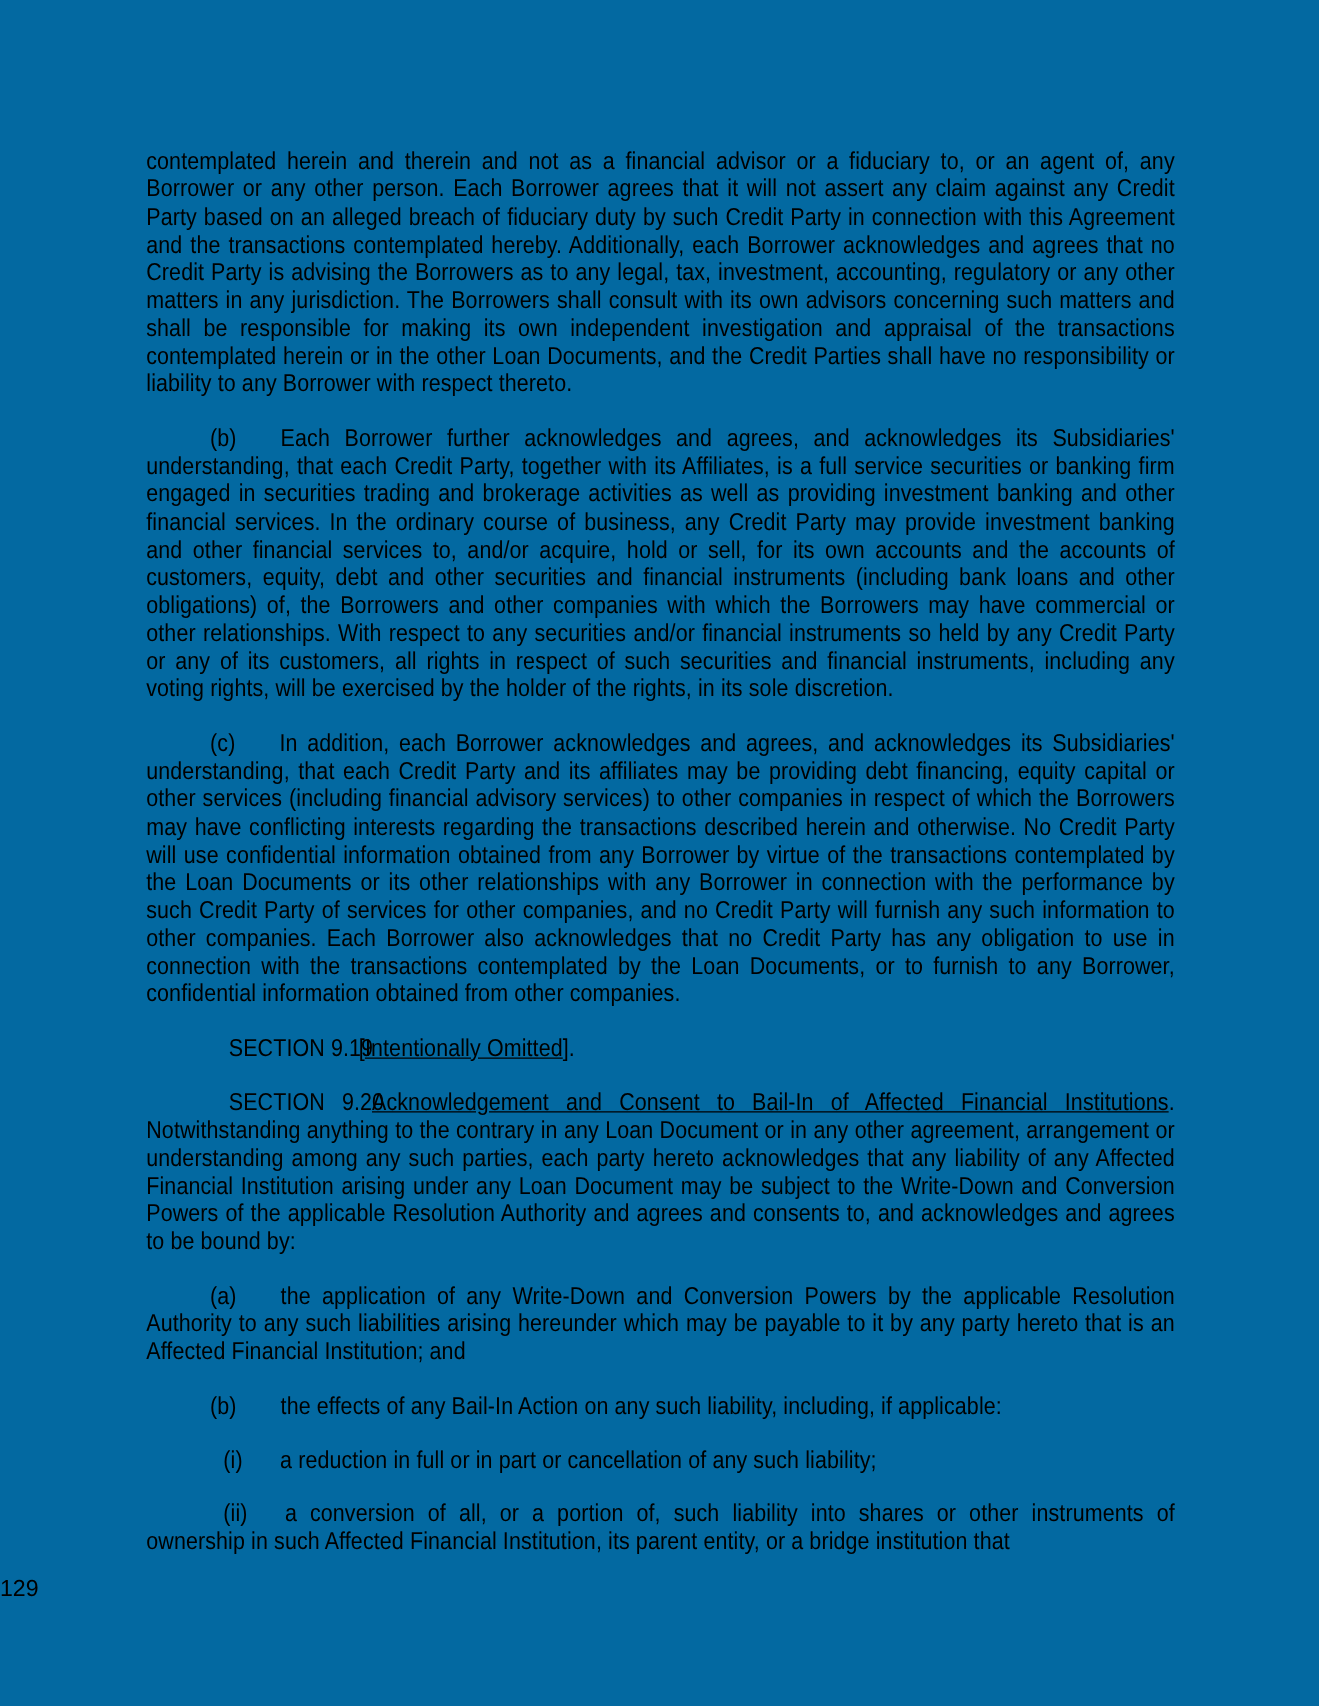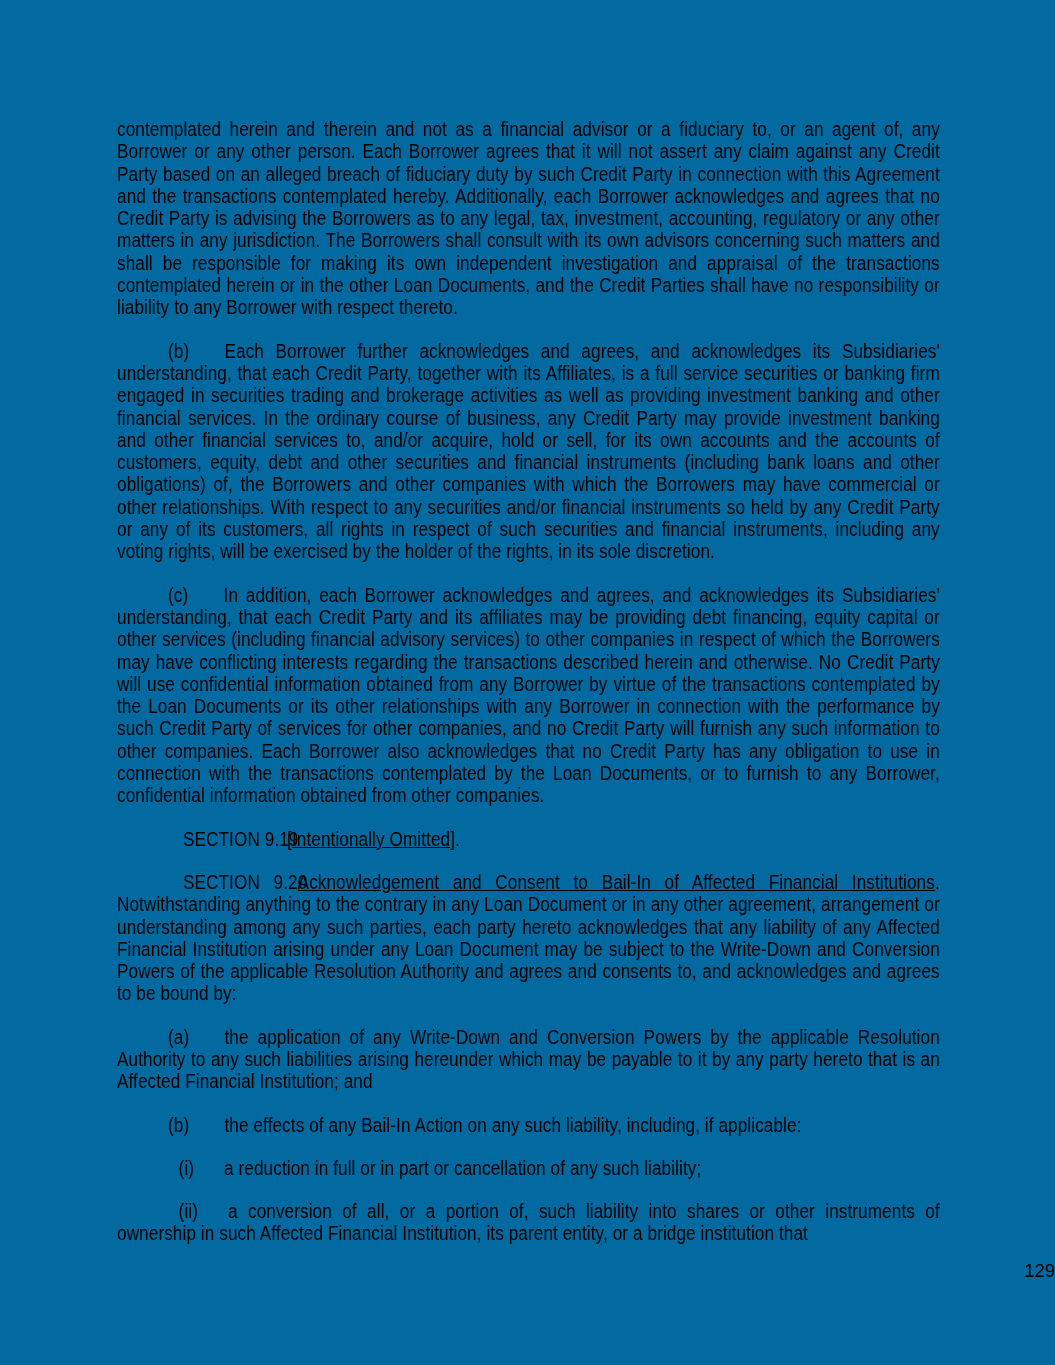--- a/index.html
+++ b/index.html
@@ -55,21 +55,21 @@
   }
   .u { text-decoration: underline; }
   
   .ov919 { margin-left: -13px; }
   .ov920 { margin-left: -11px; }
   .page-num {
     position: absolute;
     left: 0;
     top: 1260px;
     width: 1055px;
-    text-align: right;
+    text-align: left;
     font-size: 18.5px;
     line-height: 22px;
   }
 </style>
 </head>
 <body>
 
 <div class="page">
   <div class="content">
 

